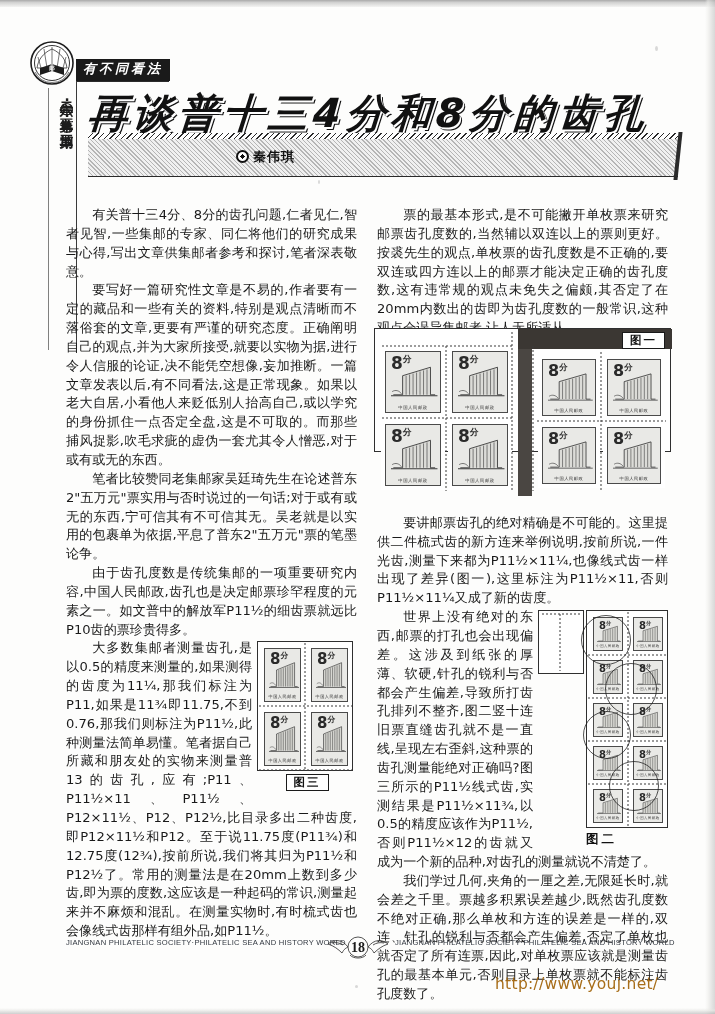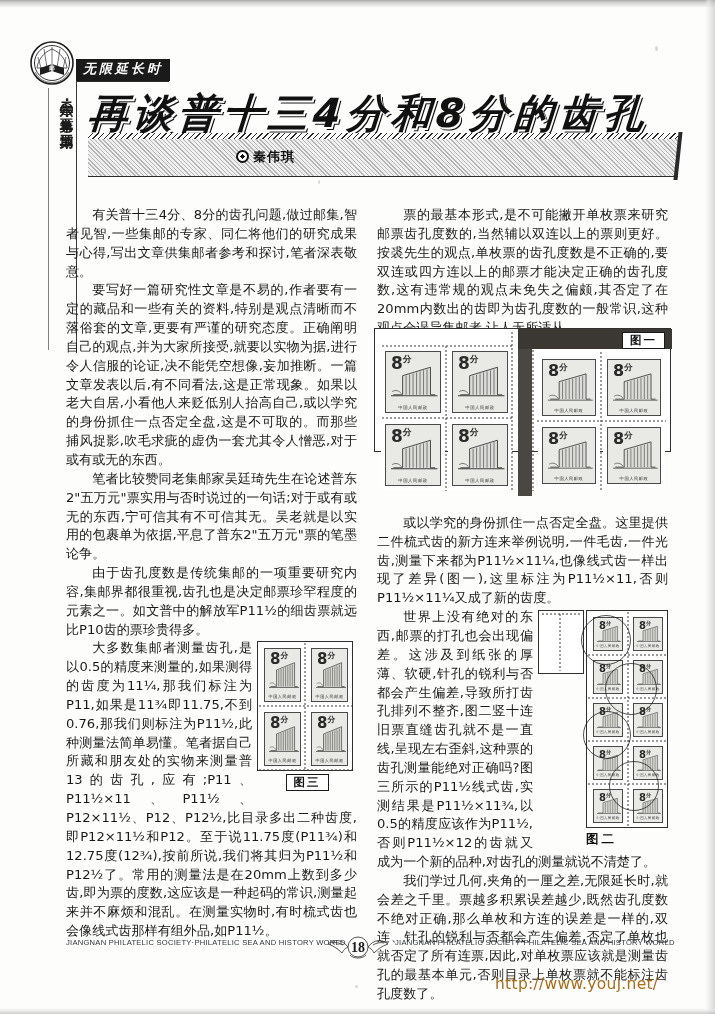--- a/index.html
+++ b/index.html
@@ -408,40 +408,40 @@
       <g stroke="#1d1d1d" stroke-width="0.6" fill="none">
         <path d="M23 7 L23 28 M15 9 L18 28 M31 9 L28 28 M9 17 L12 28 M37 17 L34 28"></path>
       </g>
       <path d="M11 28 L23 24 L35 28 L35 35 L23 31 L11 35 Z" fill="#1d1d1d"></path>
       <path d="M23 24 L23 31" stroke="#fff" stroke-width="1.1"></path>
       <text x="23" y="30" font-size="5.5" fill="#fff" text-anchor="middle" font-family="DejaVu Sans, sans-serif" font-weight="bold">邮</text>
       <path d="M6 32 A19 19 0 0 0 40 32" fill="none" stroke="#1d1d1d" stroke-width="0.6"></path>
     </svg>
   </div>
 
-  <div class="masthead-tag">无限延长时</div>
+  <div class="masthead-tag">有不同看法</div>
   <div class="masthead-rule"></div>
   <div class="vertical-rule"></div>
   <div class="vertical-rule2"></div>
 
   <div class="issue-vertical">二〇〇六年·第五卷·第三期</div>
 
   <div class="article-title">再谈普十三4分和8分的齿孔</div>
 
   <div class="byline-band"></div>
   <div class="byline">
     <span class="bullet"></span><span>秦伟琪</span>
   </div>
 
   <div class="col col-left">
 
-    <p>有关普十三4分、8分的齿孔问题,做过邮集,智者见智,一些集邮的专家、同仁将他们的研究成果与心得,写出文章供集邮者参考和探讨,笔者深表敬意。</p>
+    <p>有关普十三4分、8分的齿孔问题,仁者见仁,智者见智,一些集邮的专家、同仁将他们的研究成果与心得,写出文章供集邮者参考和探讨,笔者深表敬意。</p>
     <p>要写好一篇研究性文章是不易的,作者要有一定的藏品和一些有关的资料,特别是观点清晰而不落俗套的文章,更要有严谨的研究态度。正确阐明自己的观点,并为大家所接受,就要以实物为据,进行令人信服的论证,决不能凭空想像,妄加推断。一篇文章发表以后,有不同看法,这是正常现象。如果以老大自居,小看他人来贬低别人抬高自己,或以学究的身份抓住一点否定全盘,这是不可取的。而那些捕风捉影,吹毛求疵的虚伪一套尤其令人憎恶,对于或有或无的东西。</p>
     <p>笔者比较赞同老集邮家吴廷琦先生在论述普东2"五万元"票实用与否时说过的一句话;对于或有或无的东西,宁可信其有不可信其无。吴老就是以实用的包裹单为依据,平息了普东2"五万元"票的笔墨论争。</p>
-    <p>由于齿孔度数是传统集邮的一项重要研究内容,集邮界都很重视,齿孔也是决定邮票珍罕程度的元素之一。如文普中的解放军P11½的细齿票就远比P10齿的票珍贵得多。</p>
+    <p>由于齿孔度数是传统集邮的一项重要研究内容,中国人民邮政,齿孔也是决定邮票珍罕程度的元素之一。如文普中的解放军P11½的细齿票就远比P10齿的票珍贵得多。</p>
 
     <div class="fig-float-right">
       <div id="fig3wrap">
         <div id="fig3">
 
           <div class="stamp" style="position:absolute;left:2px;top:2px;width:45px;height:62px;">
             <div class="stamp-inner">
               <div class="stamp-denom" style="font-size:15px;">8<sup>分</sup></div>
               <div class="stamp-art">
                 <svg viewBox="0 0 40 34" preserveAspectRatio="none">
@@ -541,21 +541,21 @@
     <p>大多数集邮者测量齿孔,是以0.5的精度来测量的,如果测得的齿度为11¼,那我们标注为P11,如果是11¾即11.75,不到0.76,那我们则标注为P11½,此种测量法简单易懂。笔者据自己所藏和朋友处的实物来测量普13的齿孔,应有;P11、P11½×11、P11½、P12×11½、P12、P12½,比目录多出二种齿度,即P12×11½和P12。至于说11.75度(P11¾)和12.75度(12¾),按前所说,我们将其归为P11½和P12½了。常用的测量法是在20mm上数到多少齿,即为票的度数,这应该是一种起码的常识,测量起来并不麻烦和混乱。在测量实物时,有时梳式齿也会像线式齿那样有组外品,如P11½。</p>
 
   </div>
 
   <div class="col col-right">
 
     <p>票的最基本形式,是不可能撇开单枚票来研究邮票齿孔度数的,当然辅以双连以上的票则更好。按裘先生的观点,单枚票的齿孔度数是不正确的,要双连或四方连以上的邮票才能决定正确的齿孔度数,这有违常规的观点未免失之偏颇,其否定了在20mm内数出的齿即为齿孔度数的一般常识,这种观点会误导集邮者,让人无所适从。</p>
 
     <div style="height:176px;"></div>
 
-    <p>或以学究的身份抓住一点否定全盘。这里提供二件梳式齿的新方连来举例说明,一件毛齿,一件光齿,测量下来都为P11½×11¼,也像线式齿一样出现了差异(图一),这里标注为P11½×11,否则P11½×11¼又成了新的齿度。</p>
+    <p>要讲邮票齿孔的绝对精确是不可能的。这里提供二件梳式齿的新方连来举例说明,按前所说,一件光齿,测量下来都为P11½×11¼,也像线式齿一样出现了差异(图一),这里标注为P11½×11,否则P11½×11¼又成了新的齿度。</p>
 
     <div class="fig-float-right">
       <div id="fig2wrap" style="height:236px;">
         <div id="fig2-empty">
           <div class="perf-col" style="left:20px;top:2px;bottom:2px;"></div>
           <div class="perf-row" style="top:2px;left:2px;right:2px;"></div>
         </div>
         <div id="fig2-strip">
 
           <div class="stamp" style="position:absolute;left:2px;top:2px;width:38px;height:42px;">

